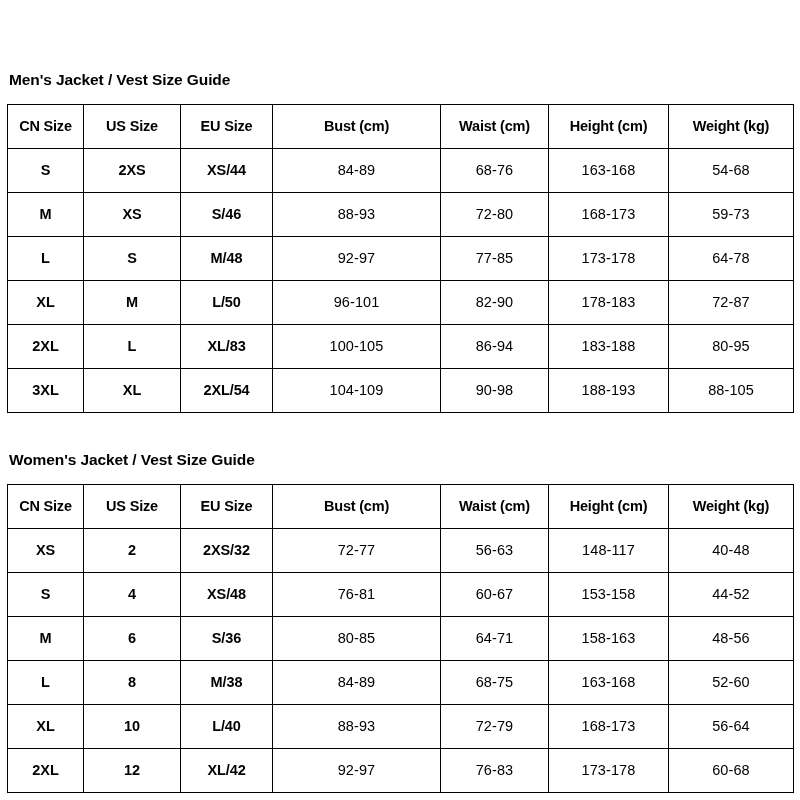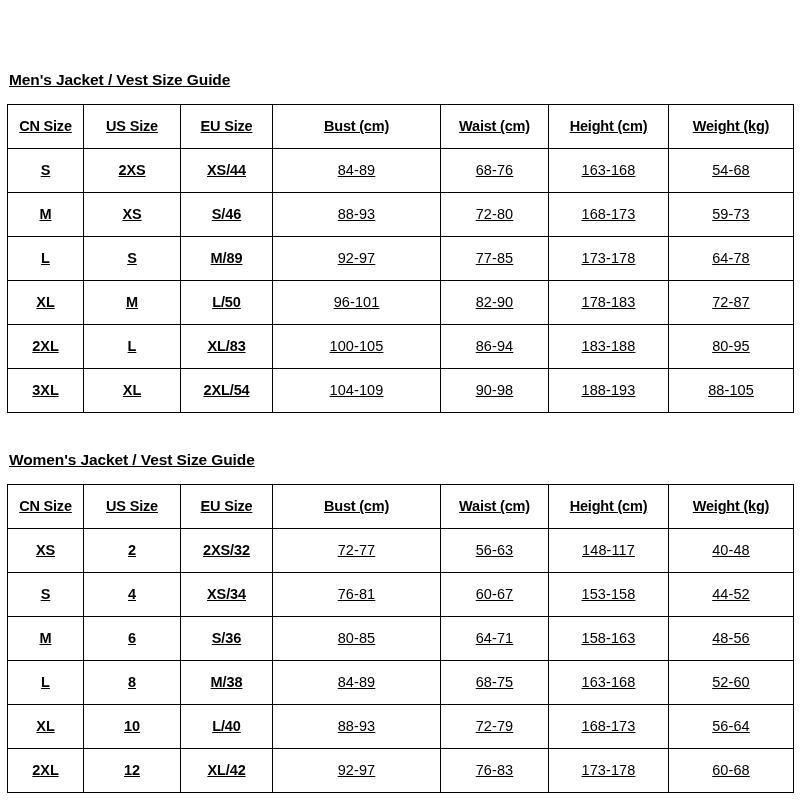--- a/index.html
+++ b/index.html
@@ -21,21 +21,20 @@
     left: 0;
     top: 0;
     width: 800px;
     height: 800px;
   }
 
   .guide-block {
     position: absolute;
     left: 0;
     width: 800px;
-    text-decoration: underline;
   }
 
   #mens-block  { top: 56px; }
   #womens-block { top: 436px; }
 
   .guide-title {
     font-size: 15.5px;
     font-weight: bold;
     letter-spacing: -0.1px;
     padding-left: 9px;
@@ -140,21 +139,21 @@
             <td class="size-cell">XS</td>
             <td class="size-cell">S/46</td>
             <td class="measure-cell">88-93</td>
             <td class="measure-cell">72-80</td>
             <td class="measure-cell">168-173</td>
             <td class="measure-cell">59-73</td>
           </tr>
           <tr>
             <td class="size-cell">L</td>
             <td class="size-cell">S</td>
-            <td class="size-cell">M/89</td>
+            <td class="size-cell">M/48</td>
             <td class="measure-cell">92-97</td>
             <td class="measure-cell">77-85</td>
             <td class="measure-cell">173-178</td>
             <td class="measure-cell">64-78</td>
           </tr>
           <tr>
             <td class="size-cell">XL</td>
             <td class="size-cell">M</td>
             <td class="size-cell">L/50</td>
             <td class="measure-cell">96-101</td>
@@ -215,21 +214,21 @@
             <td class="size-cell">2</td>
             <td class="size-cell">2XS/32</td>
             <td class="measure-cell">72-77</td>
             <td class="measure-cell">56-63</td>
             <td class="measure-cell">148-117</td>
             <td class="measure-cell">40-48</td>
           </tr>
           <tr>
             <td class="size-cell">S</td>
             <td class="size-cell">4</td>
-            <td class="size-cell">XS/34</td>
+            <td class="size-cell">XS/48</td>
             <td class="measure-cell">76-81</td>
             <td class="measure-cell">60-67</td>
             <td class="measure-cell">153-158</td>
             <td class="measure-cell">44-52</td>
           </tr>
           <tr>
             <td class="size-cell">M</td>
             <td class="size-cell">6</td>
             <td class="size-cell">S/36</td>
             <td class="measure-cell">80-85</td>

